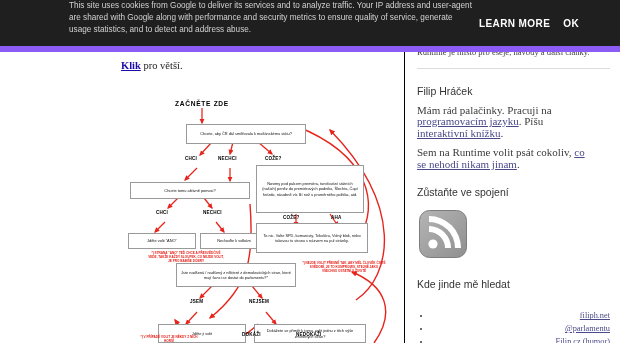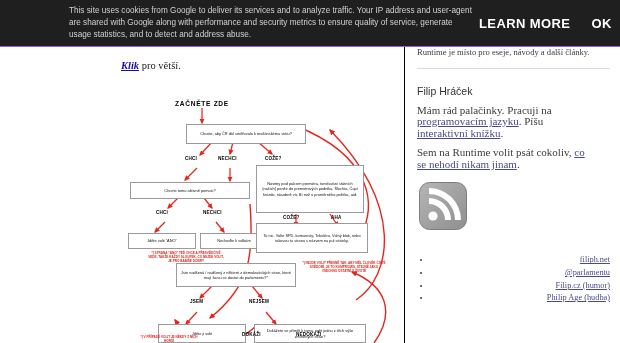--- a/index.html
+++ b/index.html
@@ -17,47 +17,47 @@
     width:216px;position:relative;background:#fff;
     border-left:1px solid #000000;
     box-sizing:border-box;
     padding:0 10px 0 12px;
   }
 
   
   #cookie-banner{
     position:absolute;left:0;top:0;width:620px;height:46px;
     background:#1f1f1f;color:#cfcfcf;z-index:50;
-    border-bottom:1px solid #8b5cf6;
-    font-family:"Liberation Sans",sans-serif;
-    display:flex;align-items:center;
+    border-bottom:6px solid #8b5cf6;
+    font-family:"Liberation Sans",sans-serif;
+    display:flex;
   }
   #cookie-text{
     font-size:8.2px;line-height:12.2px;
     padding-left:69px;width:404px;color:#d2d2d2;
   }
   #cookie-actions{
-    display:flex;align-items:center;gap:21px;
-    font-size:13px;font-weight:bold;letter-spacing:.4px;
+    display:flex;align-items:center;gap:13px;
+    font-size:10px;font-weight:bold;letter-spacing:.4px;
     color:#ffffff;margin-left:6px;
   }
   #cookie-actions span{cursor:pointer;white-space:nowrap;}
 
   
   .blue-stub{
     position:absolute;top:42px;height:5px;width:7px;background:#2d1fd6;
   }
   #stub1{left:230px}
   #stub2{left:289px}
 
   #klik-line{
     position:absolute;left:121px;top:60px;
     font-size:10.5px;
   }
-  #klik-line a{color:#1a0dab;text-decoration:underline;font-weight:bold;font-style:italic;}
+  #klik-line a{color:#1a0dab;text-decoration:underline;font-weight:bold;}
 
   
   #flow{
     position:absolute;left:0;top:86px;width:404px;height:257px;
     overflow:hidden;
   }
   #flow svg{position:absolute;left:0;top:0;}
   .fbox{
     position:absolute;box-sizing:border-box;
     border:1px solid #9a9a9a;background:#ffffff;
@@ -227,34 +227,36 @@
 
     <div class="sb-intro">Runtime je místo pro eseje, návody a další články.</div>
     <div class="sb-rule"></div>
 
     <div class="sb-h">Filip Hráček</div>
 
     <p class="sb-p"><span>Mám rád palačinky. Pracuji na </span><a>programovacím jazyku</a><span>. Píšu </span><a>interaktivní knížku</a><span>.</span></p>
 
     <p class="sb-p"><span>Sem na Runtime volit psát cokoliv, </span><a>co se nehodí nikam jinam</a><span>.</span></p>
 
+    <div class="sb-h">Zůstaňte ve spojení</div>
 
     <svg id="rss-icon" width="48" height="48" viewBox="0 0 48 48">
       <defs>
         <linearGradient id="rssg" x1="0" y1="0" x2="1" y2="1">
           <stop offset="0" stop-color="#b5b5b5"></stop>
           <stop offset="1" stop-color="#8f8f8f"></stop>
         </linearGradient>
       </defs>
       <rect x="0.5" y="0.5" width="47" height="47" rx="10" ry="10" fill="url(#rssg)" stroke="#7d7d7d"></rect>
       <circle cx="14" cy="34" r="4.6" fill="#ffffff"></circle>
       <path d="M10,22 A16,16 0 0 1 26,38 L32,38 A22,22 0 0 0 10,16 Z" fill="#ffffff"></path>
       <path d="M10,12 A26,26 0 0 1 36,38 L42,38 A32,32 0 0 0 10,6 Z" fill="#ffffff"></path>
     </svg>
 
+    <div class="sb-h">Kde jinde mě hledat</div>
 
     <ul class="sb-list">
       <li><a>filiph.net</a></li>
       <li><a>@parlamentu</a></li>
       <li><a>Filip.cz (humor)</a></li>
       <li><a>Philip Age (hudba)</a></li>
     </ul>
 
     
   </div>

